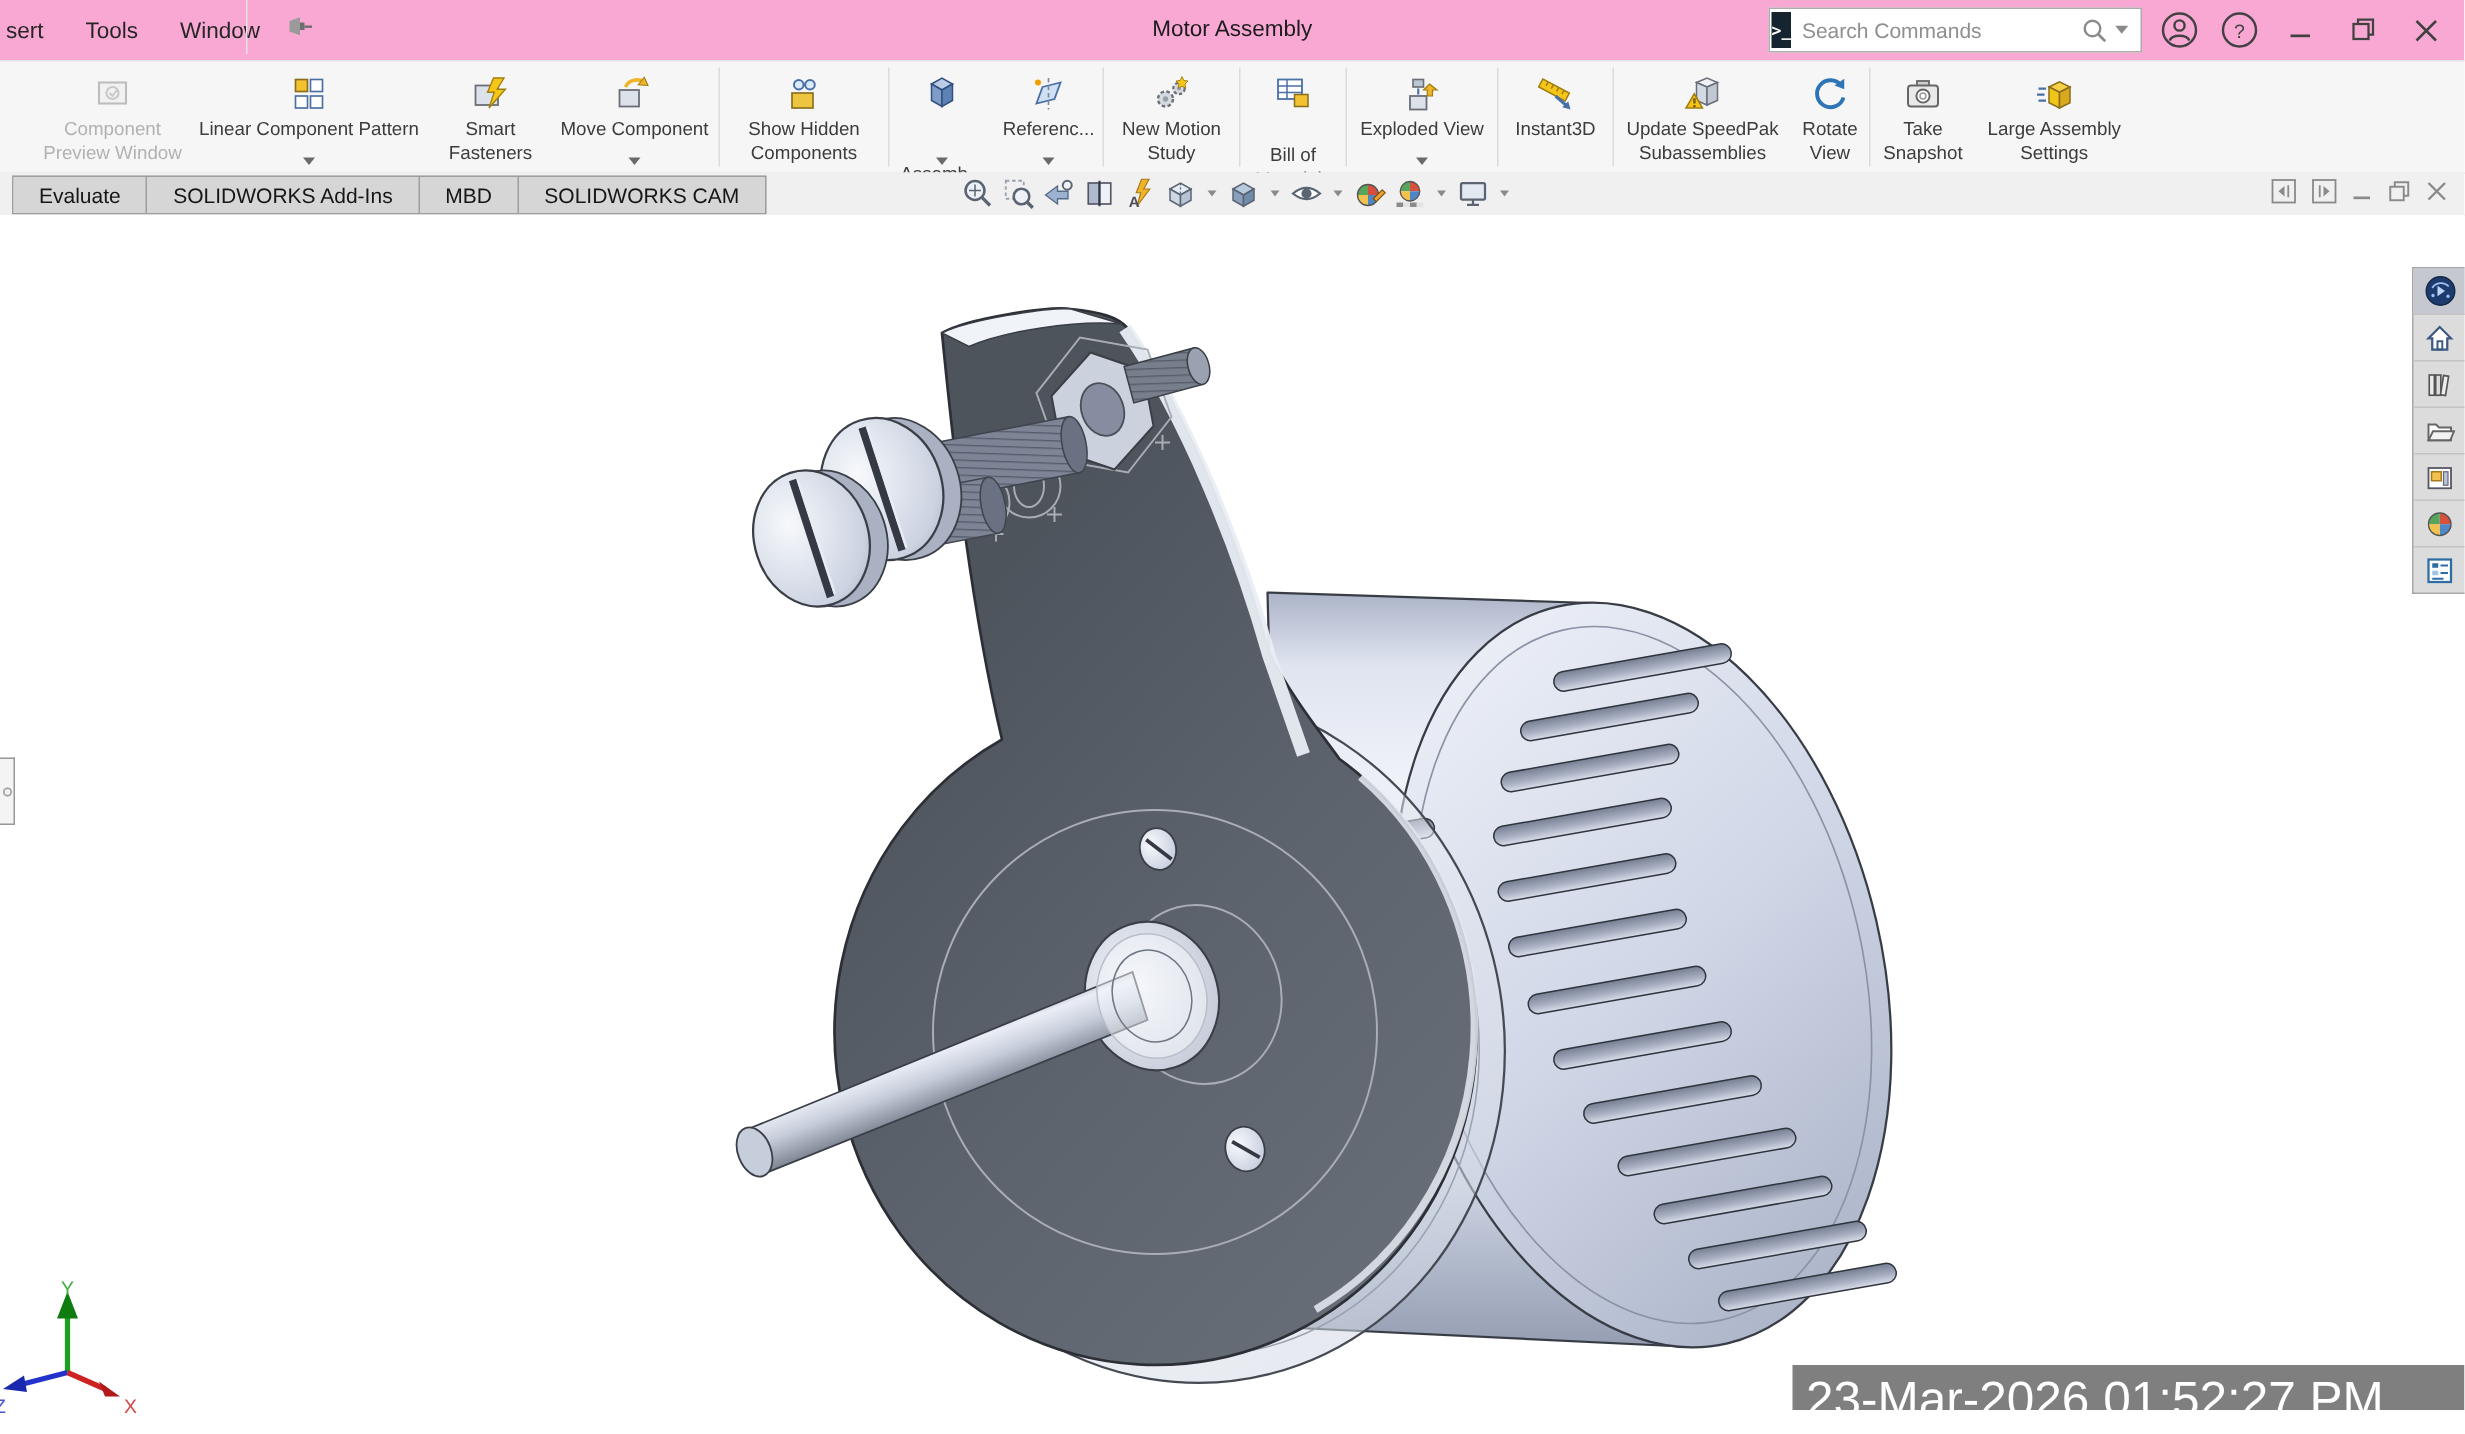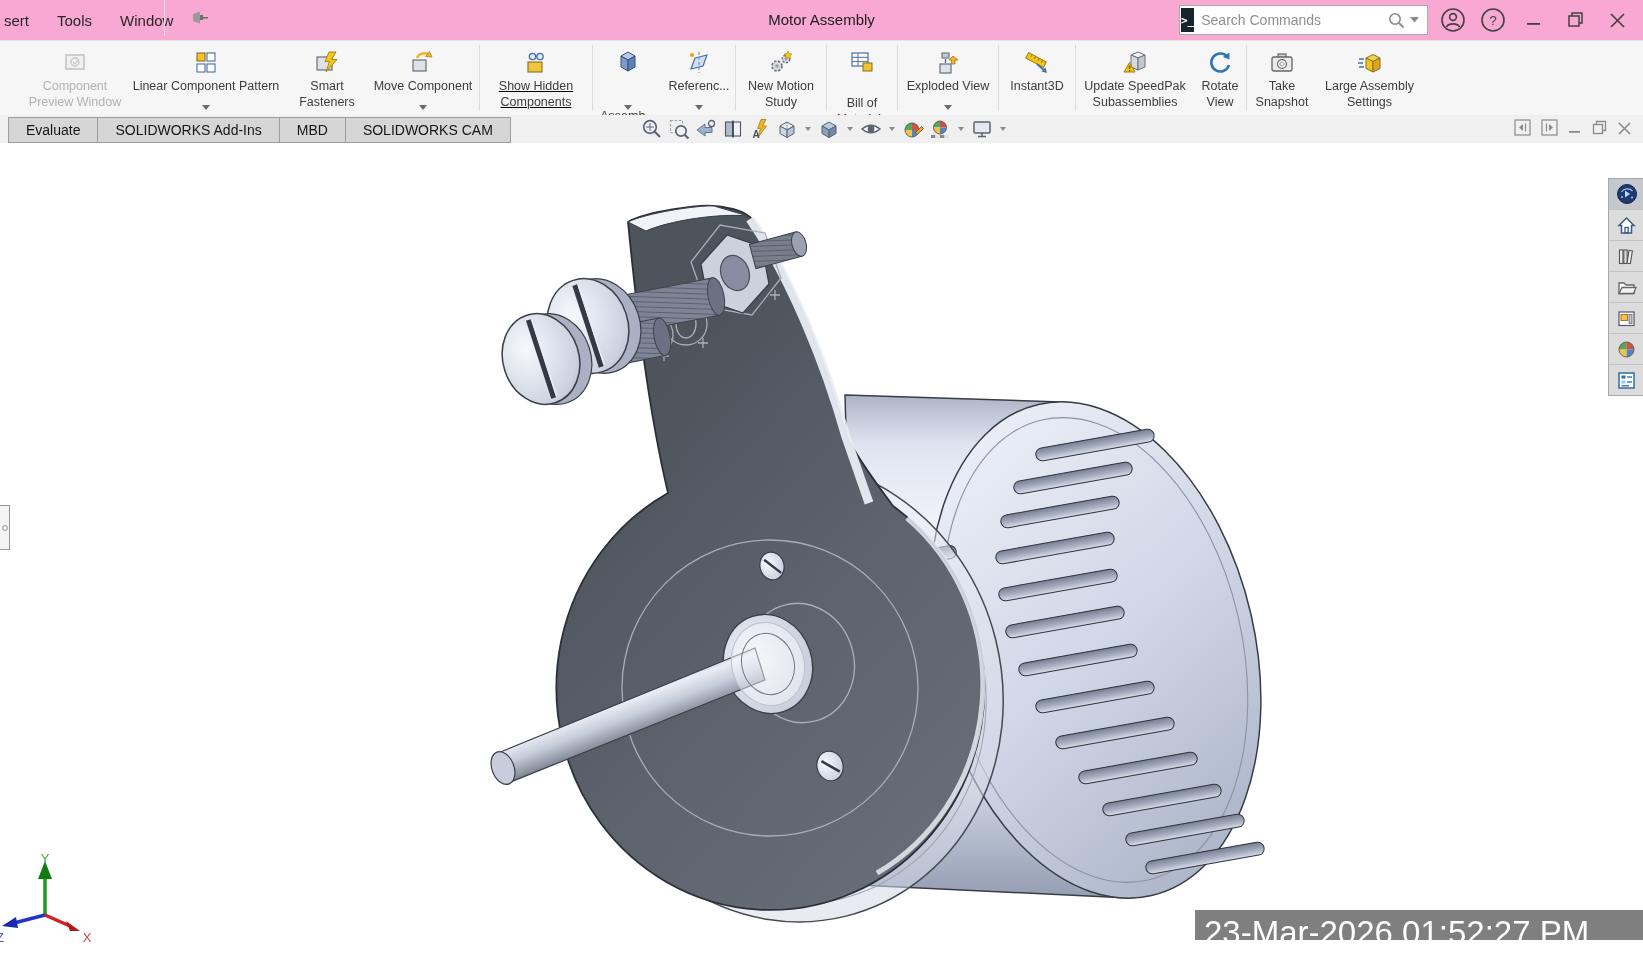--- a/index.html
+++ b/index.html
@@ -182,21 +182,21 @@
             <path d="M7 8 C9 3 16 2 20 5" fill="none" stroke="#f0b429" stroke-width="2.4"></path>
             <polygon points="22,7 15.5,6.5 19.5,1.5" fill="#f0b429" stroke="#a07d10" stroke-width="0.7"></polygon>
           </svg>
       </span>
       <span class="lbl">Move Component</span>
       <span class="dd"></span>
     </div>
   </div>
 
   <div class="rgroup">
-    <div class="rbtn" style="width:112px;text-decoration:underline;">
+    <div class="rbtn" style="width:112px;">
       <span class="ric">
         <svg width="26" height="26" viewBox="0 0 26 26">
             <rect x="5" y="12" width="14" height="10" fill="#eec53e" stroke="#8a6d1d" stroke-width="1.1"></rect>
             <circle cx="9.5" cy="6.5" r="3.2" fill="#dce9f8" stroke="#4a6fa5" stroke-width="1.3"></circle>
             <circle cx="17" cy="6.5" r="3.2" fill="#dce9f8" stroke="#4a6fa5" stroke-width="1.3"></circle>
             <line x1="12.7" y1="6.5" x2="13.8" y2="6.5" stroke="#4a6fa5" stroke-width="1.3"></line>
           </svg>
       </span>
       <span class="lbl">Show Hidden
 Components</span>

